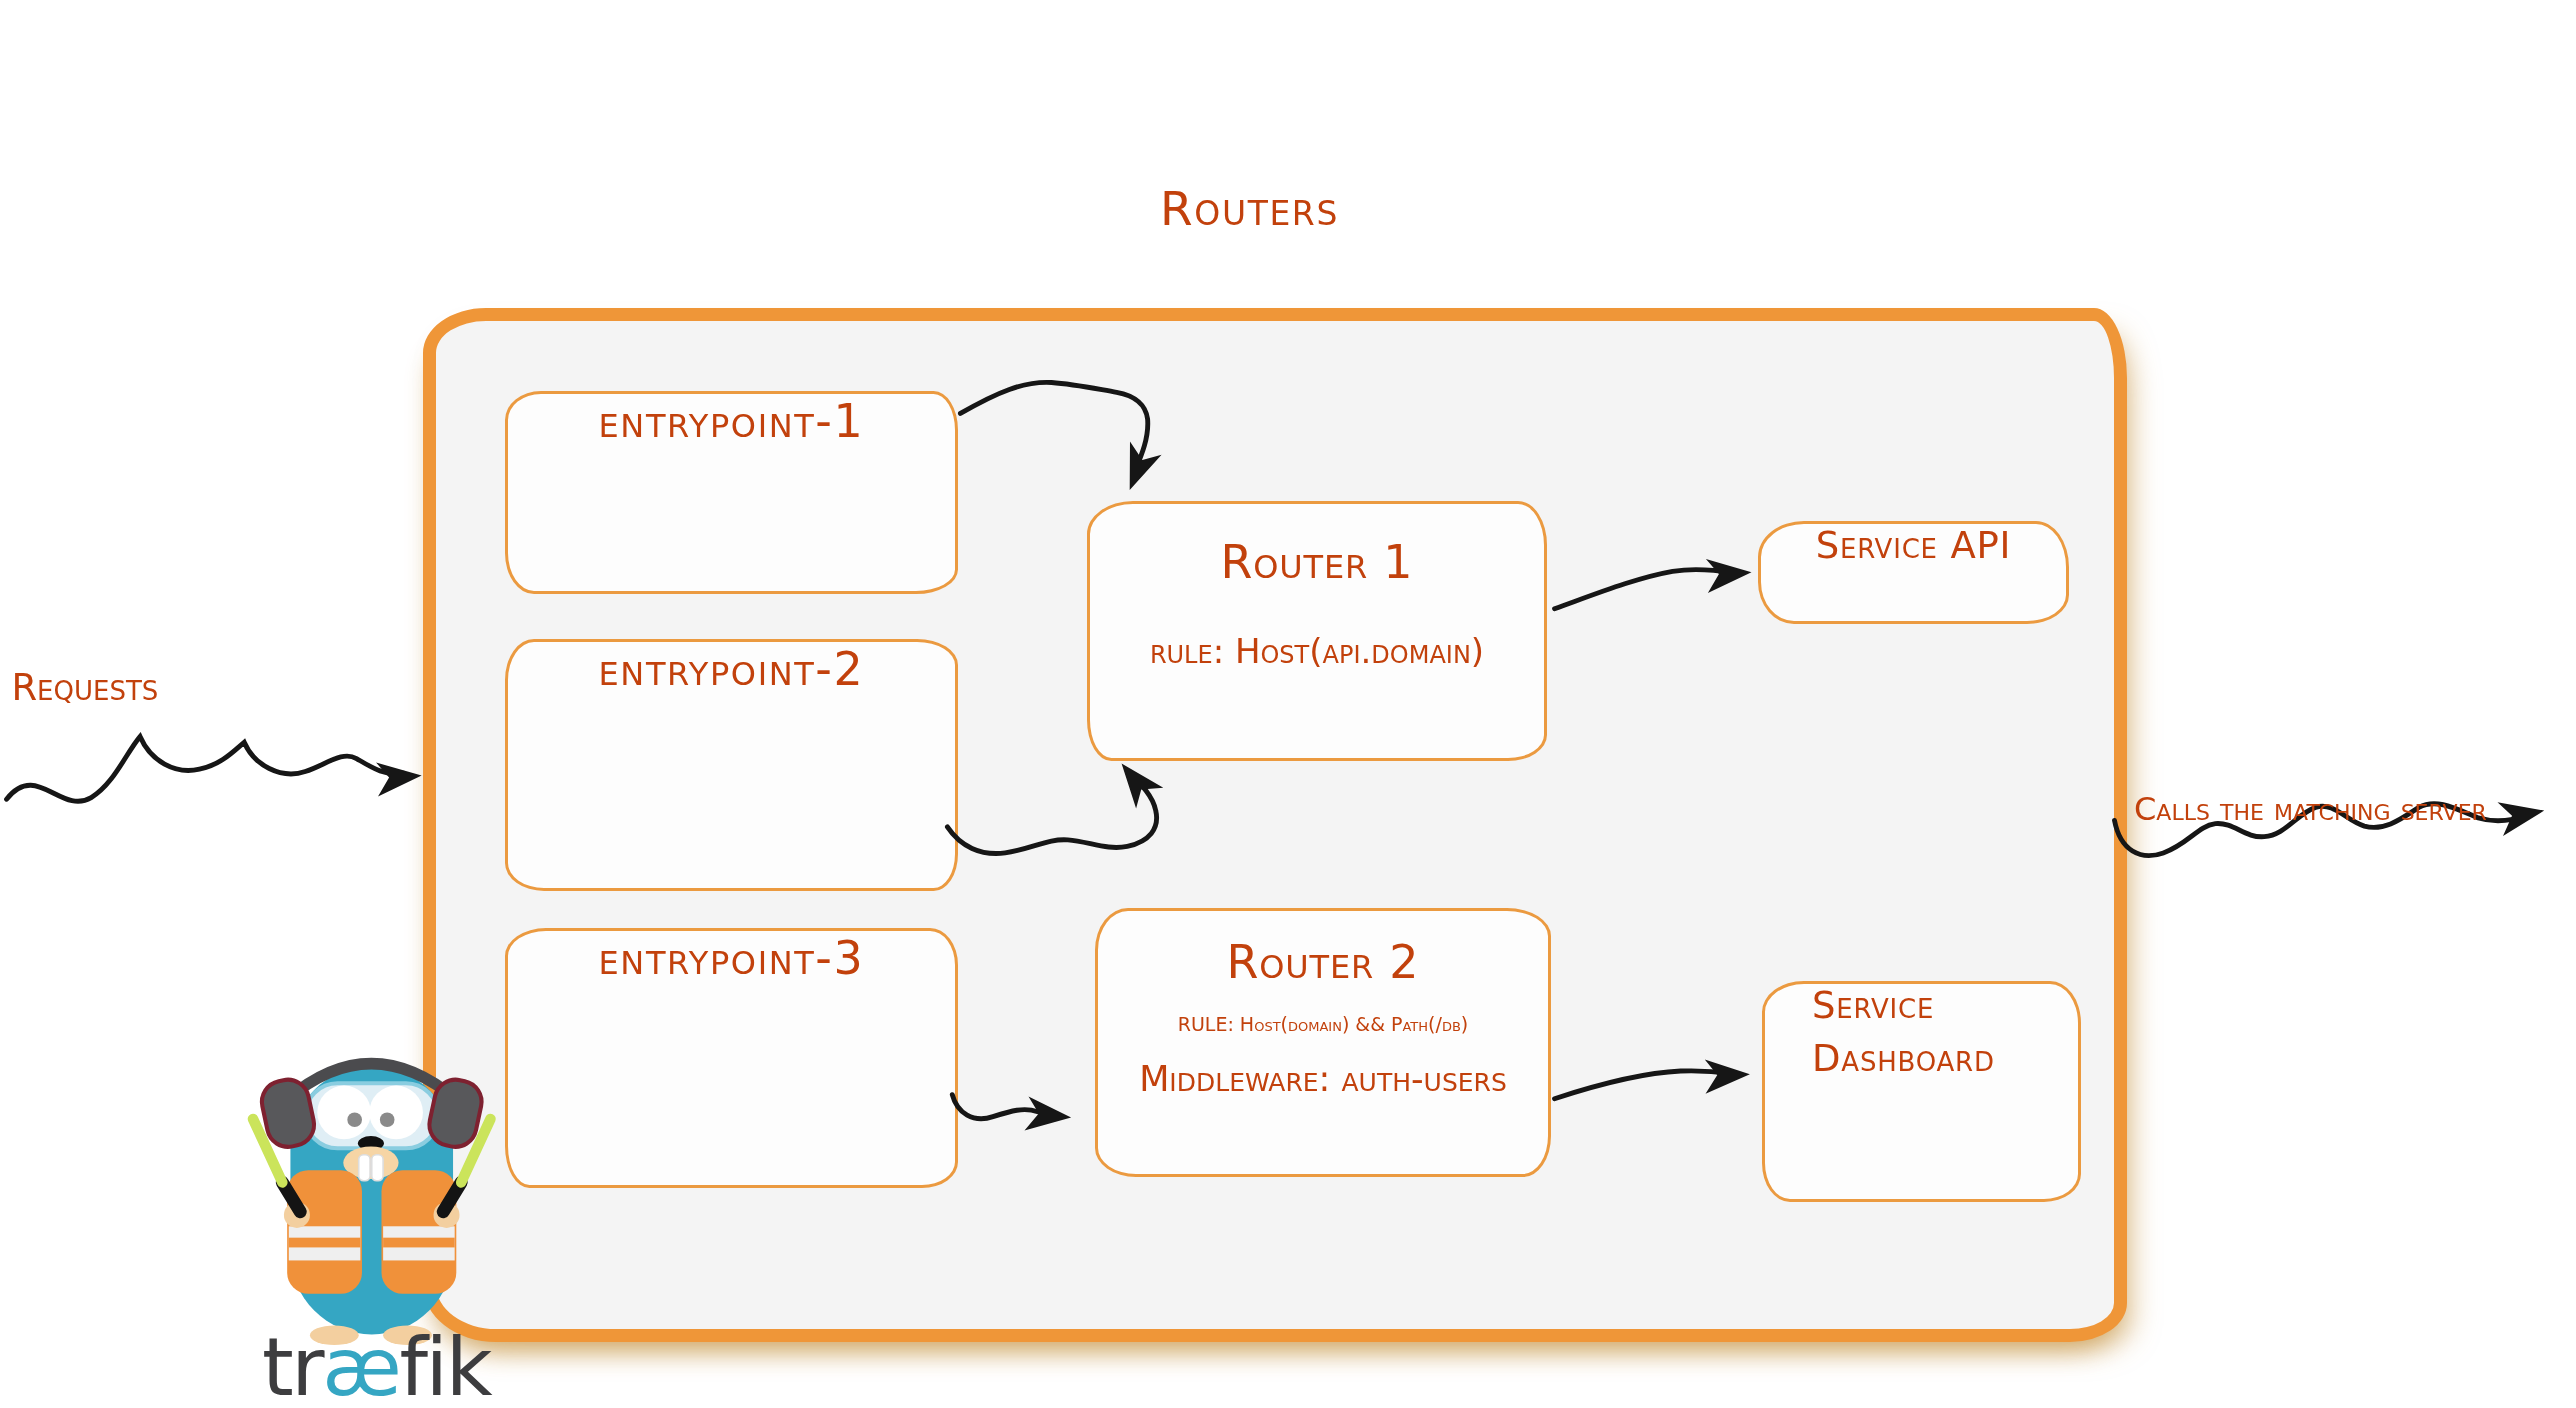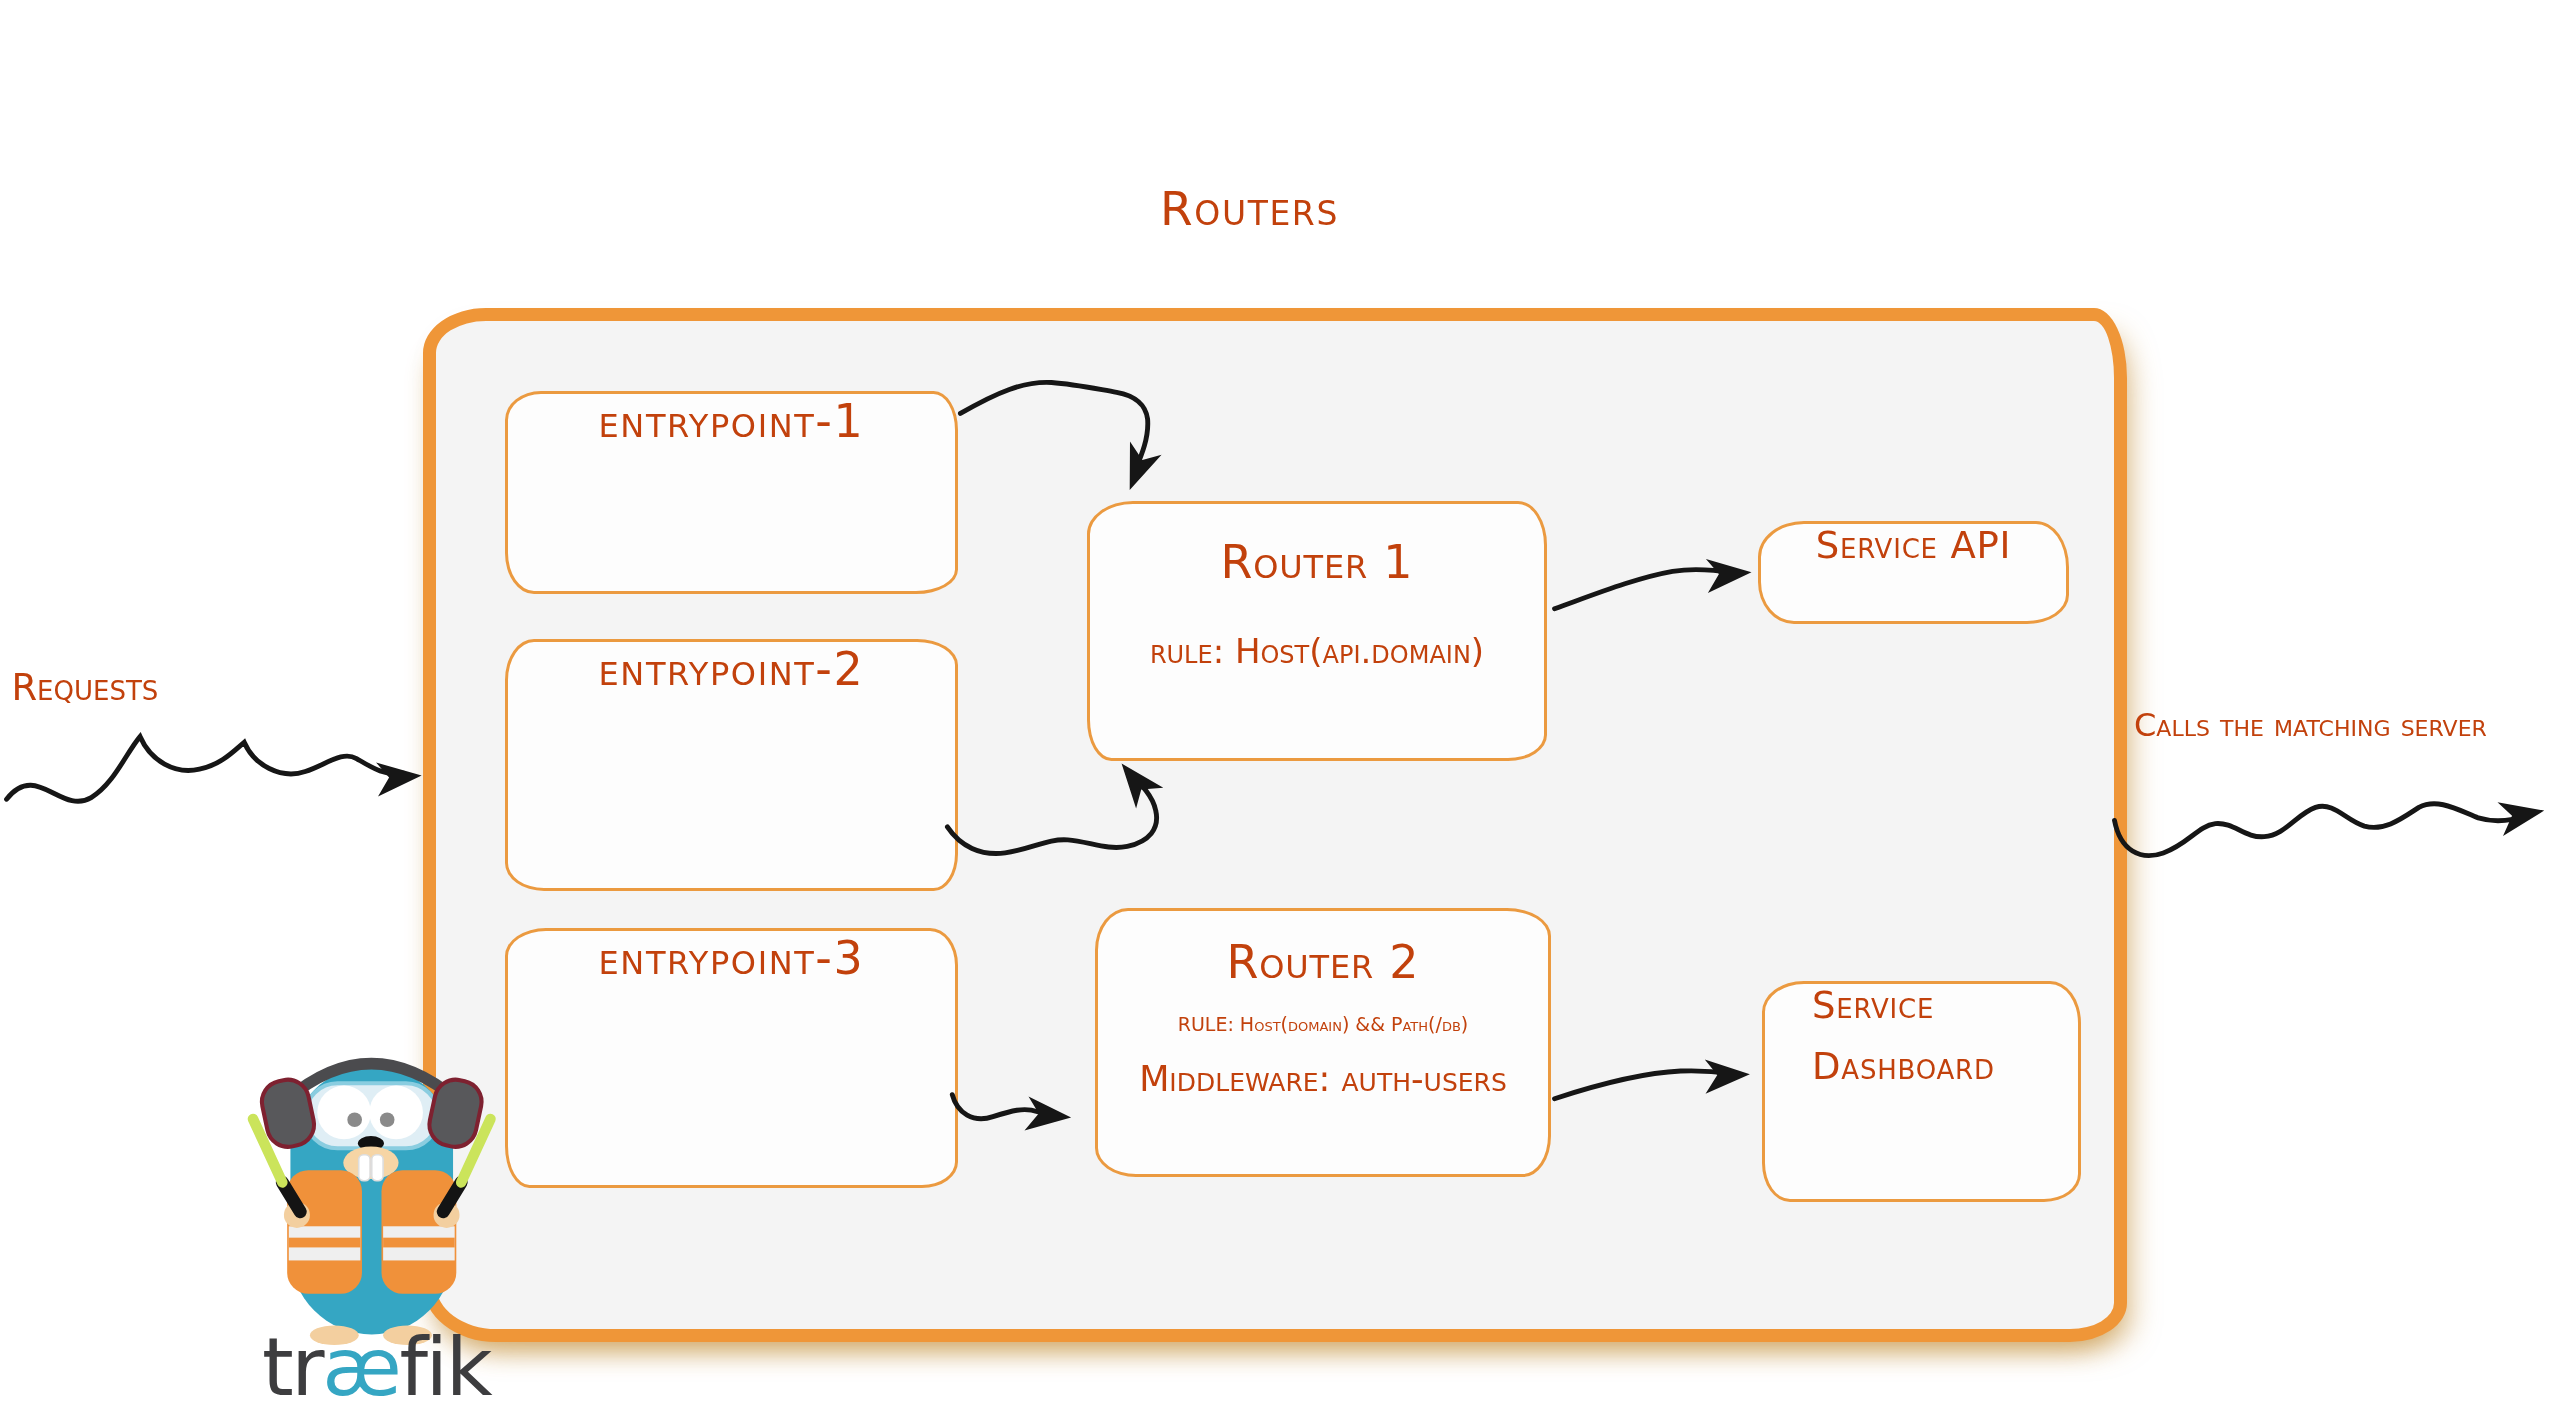--- a/index.html
+++ b/index.html
@@ -68,27 +68,27 @@
   </div>
   <div class="node" style="left:1095px;top:908px;width:456px;height:269px;justify-content:flex-start;padding-top:24.4px;gap:24px;border-radius:33px 44px 28px 41px / 42px 28px 41px 29px;">
     <span class="hand title">Router 2</span>
     <span class="hand rule-sm">RULE: Host(domain) &amp;&amp; Path(/db)</span>
     <span class="hand mw">Middleware: auth-users</span>
   </div>
 
   <div class="node" style="left:1758px;top:521px;width:311px;height:103px;border-radius:46px 33px 42px 36px / 36px 46px 29px 42px;">
     <span class="hand svc">Service API</span>
   </div>
-  <div class="node" style="left:1762px;top:981px;width:319px;height:221px;align-items:flex-start;padding-left:47px;gap:18px;border-radius:42px 31px 37px 28px / 31px 42px 28px 39px;">
+  <div class="node" style="left:1762px;top:981px;width:319px;height:221px;align-items:flex-start;padding-left:47px;gap:10px;border-radius:42px 31px 37px 28px / 31px 42px 28px 39px;">
     <span class="hand svc">Service</span>
     <span class="hand svc">Dashboard</span>
   </div>
 
   <div class="hand side-label" style="left:11.4px;top:666px;font-size:37px;">Requests</div>
-  <div class="hand side-label" style="left:2134px;top:706px;font-size:32px;">Calls the matching server</div>
+  <div class="hand side-label" style="left:2134px;top:790px;font-size:32px;">Calls the matching server</div>
 
   <svg class="arrows" width="2576" height="1408" viewBox="0 0 3165 1730">
     <g>
       <path class="arrow-path" d="M8 982 C 45 935 75 1002 112 980 C 140 963 155 925 172 905 C 185 935 215 952 245 945 C 270 940 285 925 300 912 C 312 940 345 958 375 948 C 400 940 420 922 438 932 C 455 942 472 954 496 950"></path>
       <path class="arrow-head" d="M0 0 L-54 -22 L-40 -2 L-56 20 Z" transform="translate(518,953) rotate(-6)"></path>
     </g>
     <g>
       <path class="arrow-path" d="M2598 1008 C 2605 1045 2630 1058 2658 1048 C 2690 1036 2700 1015 2722 1012 C 2745 1010 2758 1030 2782 1028 C 2808 1026 2822 1000 2845 992 C 2868 985 2882 1008 2905 1015 C 2930 1022 2952 1005 2972 992 C 2995 980 3020 995 3045 1005 C 3068 1012 3088 1008 3106 1002"></path>
       <path class="arrow-head" d="M0 0 L-54 -22 L-40 -2 L-56 20 Z" transform="translate(3126,996) rotate(-12)"></path>
     </g>

